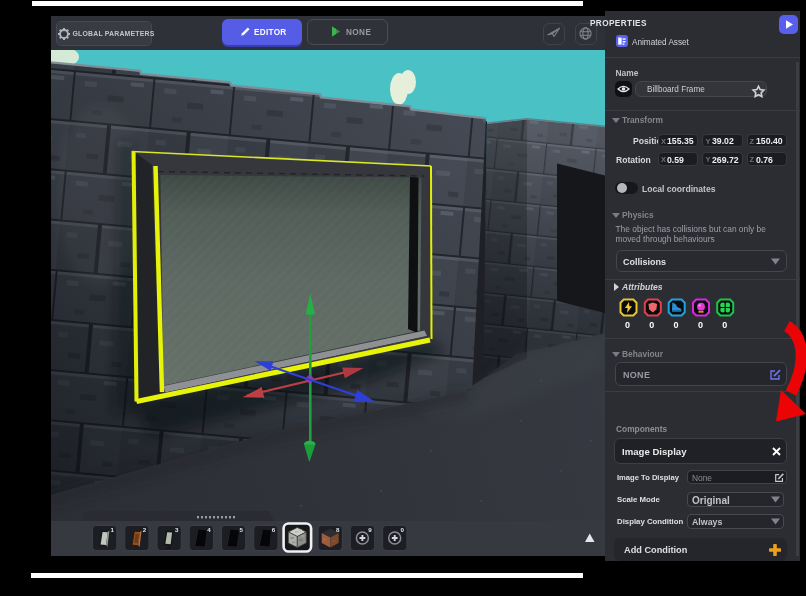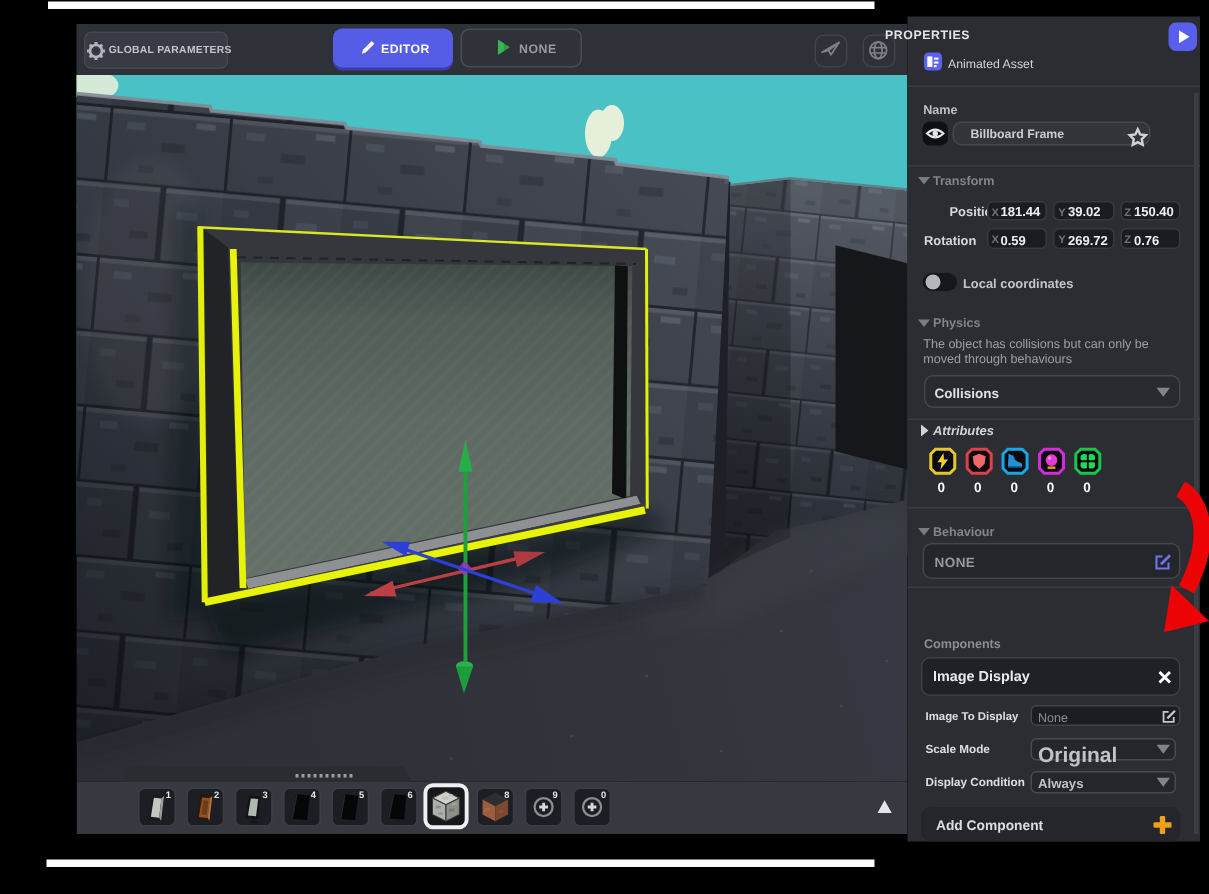--- a/index.html
+++ b/index.html
@@ -334,37 +334,37 @@
 </svg>
 <div class="lbl" style="left:632px;top:37.5px;font-size:8.2px;font-weight:normal;color:#d5d6da;">Animated Asset</div>
 
 <div class="lbl" style="left:615.5px;top:68px;font-size:8.4px;color:#c2c3c8;">Name</div>
 <div class="abs" style="left:614.5px;top:81px;width:17.5px;height:15.5px;background:#101114;border-radius:5px;"></div>
 <svg class="abs" style="left:616px;top:83px;" width="15" height="12" viewBox="0 0 15 12">
   <path d="M2 6 Q 7.5 0.8 13 6 Q 7.5 11.2 2 6 Z" fill="none" stroke="#e8e9ec" stroke-width="1.3"></path>
   <circle cx="7.5" cy="6" r="1.8" fill="#e8e9ec"></circle>
 </svg>
 <div class="abs" style="left:635px;top:81px;width:132px;height:16px;background:#34363c;border:1px solid #46484e;border-radius:6px;box-sizing:border-box;"></div>
-<div class="lbl" style="left:647px;top:85px;font-size:8.2px;font-weight:bold;color:#cfd0d4;">Billboard Frame</div>
+<div class="lbl" style="left:647px;top:85px;font-size:8.2px;font-weight:normal;color:#cfd0d4;">Billboard Frame</div>
 <svg class="abs" style="left:751px;top:84px;" width="15" height="15" viewBox="0 0 24 24">
   <path d="M12 3.6 L14.6 9 L20.6 9.8 L16.3 14 L17.3 20 L12 17.2 L6.7 20 L7.7 14 L3.4 9.8 L9.4 9 Z" fill="none" stroke="#d4d5d9" stroke-width="2.6"></path>
 </svg>
 
 <svg class="abs" style="left:611.5px;top:116.5px;" width="8" height="7" viewBox="0 0 8 7">
     <polygon points="0,1 8,1 4,6" fill="#7d7e85"></polygon>
   </svg>
 <div class="lbl" style="left:622px;top:115px;font-size:8.4px;color:#85868c;">Transform</div>
 <div class="lbl" style="left:588px;top:136px;font-size:8.6px;color:#dadbdf;margin-left:45px;">Position</div>
 <div class="lbl" style="left:616px;top:154.5px;font-size:8.6px;color:#dadbdf;">Rotation</div>
 
 <div class="abs" style="left:657.5px;top:133.5px;width:40.5px;height:13.5px;background:#1c1d22;border:1px solid #393a40;border-radius:4px;box-sizing:border-box;"></div>
 <div class="abs" style="left:702px;top:133.5px;width:40.5px;height:13.5px;background:#1c1d22;border:1px solid #393a40;border-radius:4px;box-sizing:border-box;"></div>
 <div class="abs" style="left:746.5px;top:133.5px;width:40.5px;height:13.5px;background:#1c1d22;border:1px solid #393a40;border-radius:4px;box-sizing:border-box;"></div>
 <div class="lbl" style="left:661px;top:136.5px;font-size:7.4px;color:#72747a;">X</div>
-<div class="lbl" style="left:667px;top:136px;font-size:8.7px;color:#f0f1f3;">181.44</div>
+<div class="lbl" style="left:667px;top:136px;font-size:8.7px;color:#f0f1f3;">155.35</div>
 <div class="lbl" style="left:705.5px;top:136.5px;font-size:7.4px;color:#72747a;">Y</div>
 <div class="lbl" style="left:712px;top:136px;font-size:8.7px;color:#f0f1f3;">39.02</div>
 <div class="lbl" style="left:749.5px;top:136.5px;font-size:7.4px;color:#72747a;">Z</div>
 <div class="lbl" style="left:756px;top:136px;font-size:8.7px;color:#f0f1f3;">150.40</div>
 <div class="abs" style="left:657.5px;top:152px;width:40.5px;height:13.5px;background:#1c1d22;border:1px solid #393a40;border-radius:4px;box-sizing:border-box;"></div>
 <div class="abs" style="left:702px;top:152px;width:40.5px;height:13.5px;background:#1c1d22;border:1px solid #393a40;border-radius:4px;box-sizing:border-box;"></div>
 <div class="abs" style="left:746.5px;top:152px;width:40.5px;height:13.5px;background:#1c1d22;border:1px solid #393a40;border-radius:4px;box-sizing:border-box;"></div>
 <div class="lbl" style="left:661px;top:155px;font-size:7.4px;color:#72747a;">X</div>
 <div class="lbl" style="left:667px;top:154.5px;font-size:8.7px;color:#f0f1f3;">0.59</div>
 <div class="lbl" style="left:705.5px;top:155px;font-size:7.4px;color:#72747a;">Y</div>
@@ -455,34 +455,34 @@
 <div class="lbl" style="left:617px;top:472.5px;font-size:7.6px;color:#e0e1e5;">Image To Display</div>
 <div class="abs" style="left:687px;top:469.5px;width:100px;height:14.5px;background:#1d1e23;border:1px solid #43444a;border-radius:4px;box-sizing:border-box;"></div>
 <div class="lbl" style="left:692px;top:473px;font-size:8.4px;font-weight:normal;color:#8d8e94;">None</div>
 <svg class="abs" style="left:774px;top:471.5px;" width="11" height="11" viewBox="0 0 13 13">
   <path d="M10 7 L10 11 L2 11 L2 3 L6 3" fill="none" stroke="#c9cace" stroke-width="1.4"></path>
   <path d="M5 8.2 L11 2.2" stroke="#c9cace" stroke-width="1.8"></path>
 </svg>
 
 <div class="lbl" style="left:617px;top:494.5px;font-size:7.8px;color:#e0e1e5;">Scale Mode</div>
 <div class="abs" style="left:687px;top:491.5px;width:97px;height:15px;background:#26272c;border:1px solid #4a4b51;border-radius:4px;box-sizing:border-box;"></div>
-<div class="lbl" style="left:692px;top:494.5px;font-size:14px;color:#c4c5ca;">Original</div>
+<div class="lbl" style="left:692px;top:494.5px;font-size:10px;color:#c4c5ca;">Original</div>
 <svg class="abs" style="left:771px;top:496px;" width="9" height="7" viewBox="0 0 9 7">
     <polygon points="0,0.5 9,0.5 4.5,6.5" fill="#85868d"></polygon>
   </svg>
 
 <div class="lbl" style="left:617px;top:516.5px;font-size:7.8px;color:#e0e1e5;">Display Condition</div>
 <div class="abs" style="left:687px;top:513.5px;width:97px;height:15px;background:#26272c;border:1px solid #4a4b51;border-radius:4px;box-sizing:border-box;"></div>
 <div class="lbl" style="left:692px;top:516.5px;font-size:8.8px;color:#c4c5ca;">Always</div>
 <svg class="abs" style="left:771px;top:518px;" width="9" height="7" viewBox="0 0 9 7">
     <polygon points="0,0.5 9,0.5 4.5,6.5" fill="#85868d"></polygon>
   </svg>
 
 <div class="abs" style="left:614px;top:538px;width:173px;height:23px;background:#26272c;border-radius:6px;"></div>
-<div class="lbl" style="left:624px;top:544.5px;font-size:9.2px;color:#dfe0e4;">Add Component</div>
+<div class="lbl" style="left:624px;top:544.5px;font-size:9.2px;color:#dfe0e4;">Add Condition</div>
 <svg class="abs" style="left:768px;top:543px;" width="14" height="14" viewBox="0 0 14 14">
   <rect x="5.2" y="1" width="3.6" height="12" rx="0.8" fill="#f2a21a"></rect>
   <rect x="1" y="5.2" width="12" height="3.6" rx="0.8" fill="#f2a21a"></rect>
 </svg>
 
 <svg class="abs" style="left:740px;top:315px;" width="66" height="125" viewBox="740 315 66 125">
   <path d="M 787 326 C 801 334, 809 358, 791 393" stroke="#ee0406" stroke-width="11.5" fill="none"></path>
   <polygon points="776,421.5 806,414 781,390" fill="#ee0406"></polygon>
 </svg>
 

